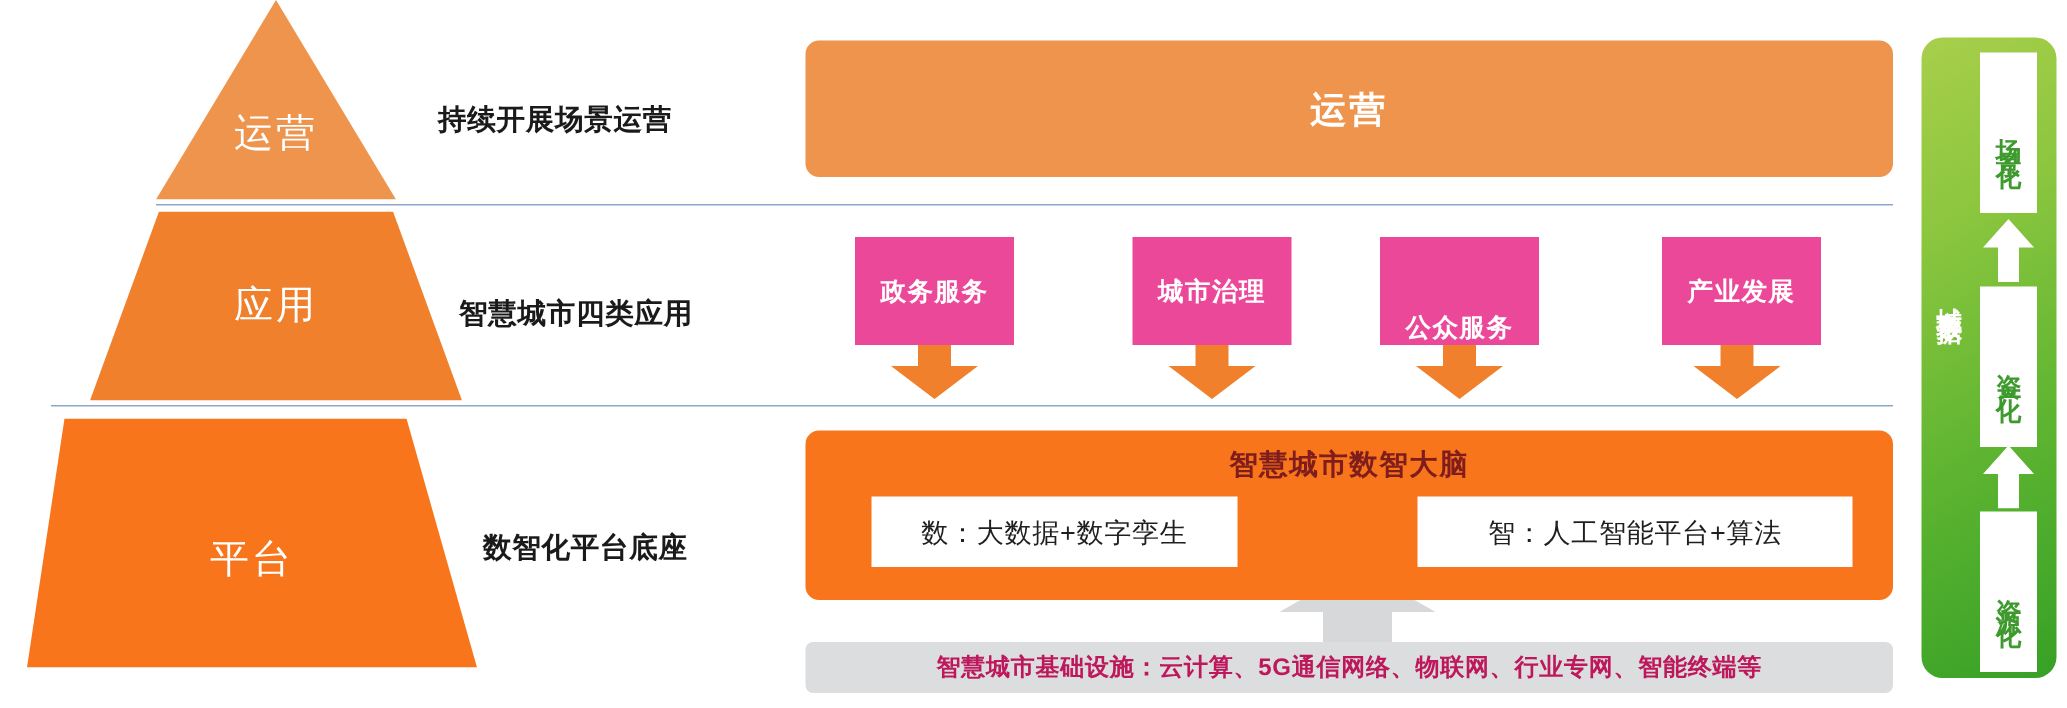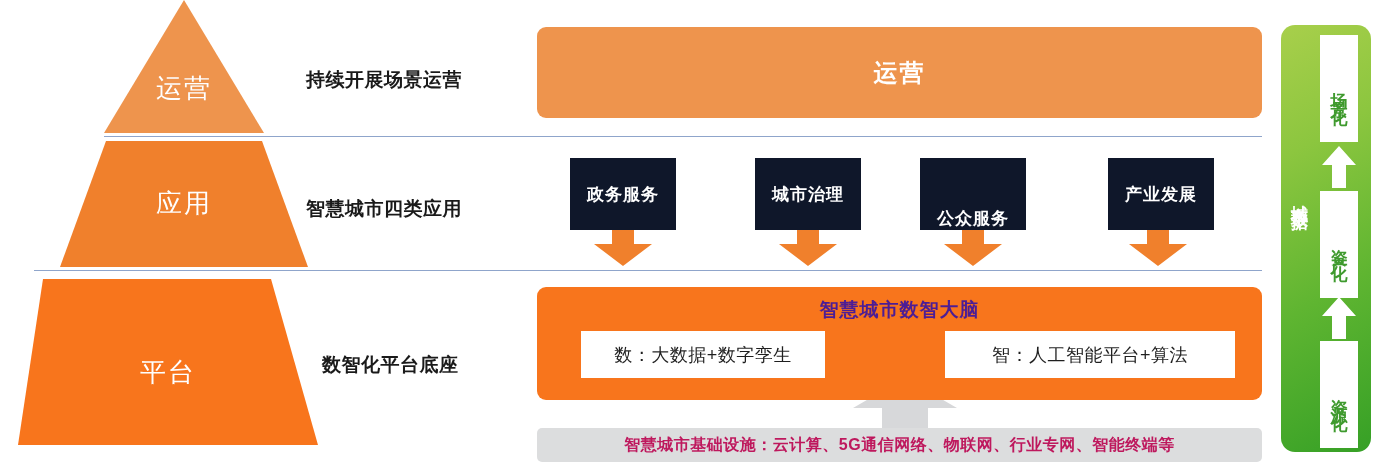--- a/index.html
+++ b/index.html
@@ -58,21 +58,21 @@
 
   
   .caption {
     position: absolute;
     color: #1a1a1a;
     font-size: 19px;
     font-weight: bold;
     letter-spacing: 0.5px;
     white-space: nowrap;
   }
-  #caption-op       { left: 306px; top: 67px; }
+  #caption-op       { left: 292px; top: 67px; }
   #caption-app      { left: 306px; top: 196px; }
   #caption-platform { left: 322px; top: 352px; }
 
   
   #op-bar {
     position: absolute;
     left: 537px; top: 27px;
     width: 725px; height: 91px;
     background: #EE944D;
     border-radius: 9px;
@@ -86,21 +86,21 @@
     font-weight: bold;
     letter-spacing: 2px;
   }
 
   
   .app-box {
     position: absolute;
     top: 158px;
     width: 106px;
     height: 72px;
-    background: #0f172a;
+    background: #ec4899;
     display: flex;
     align-items: center;
     justify-content: center;
   }
   .app-box .app-label {
     color: #ffffff;
     font-size: 17px;
     font-weight: bold;
     letter-spacing: 1px;
     white-space: nowrap;
@@ -127,21 +127,21 @@
     position: absolute;
     left: 537px; top: 287px;
     width: 725px; height: 113px;
     background: #F8751C;
     border-radius: 9px;
   }
   #brain-title {
     position: absolute;
     left: 0; right: 0; top: 10px;
     text-align: center;
-    color: #4c1d95;
+    color: #7f1d1d;
     font-size: 19px;
     font-weight: bold;
     letter-spacing: 1px;
   }
   .brain-card {
     position: absolute;
     top: 44px;
     height: 47px;
     background: #ffffff;
     display: flex;

